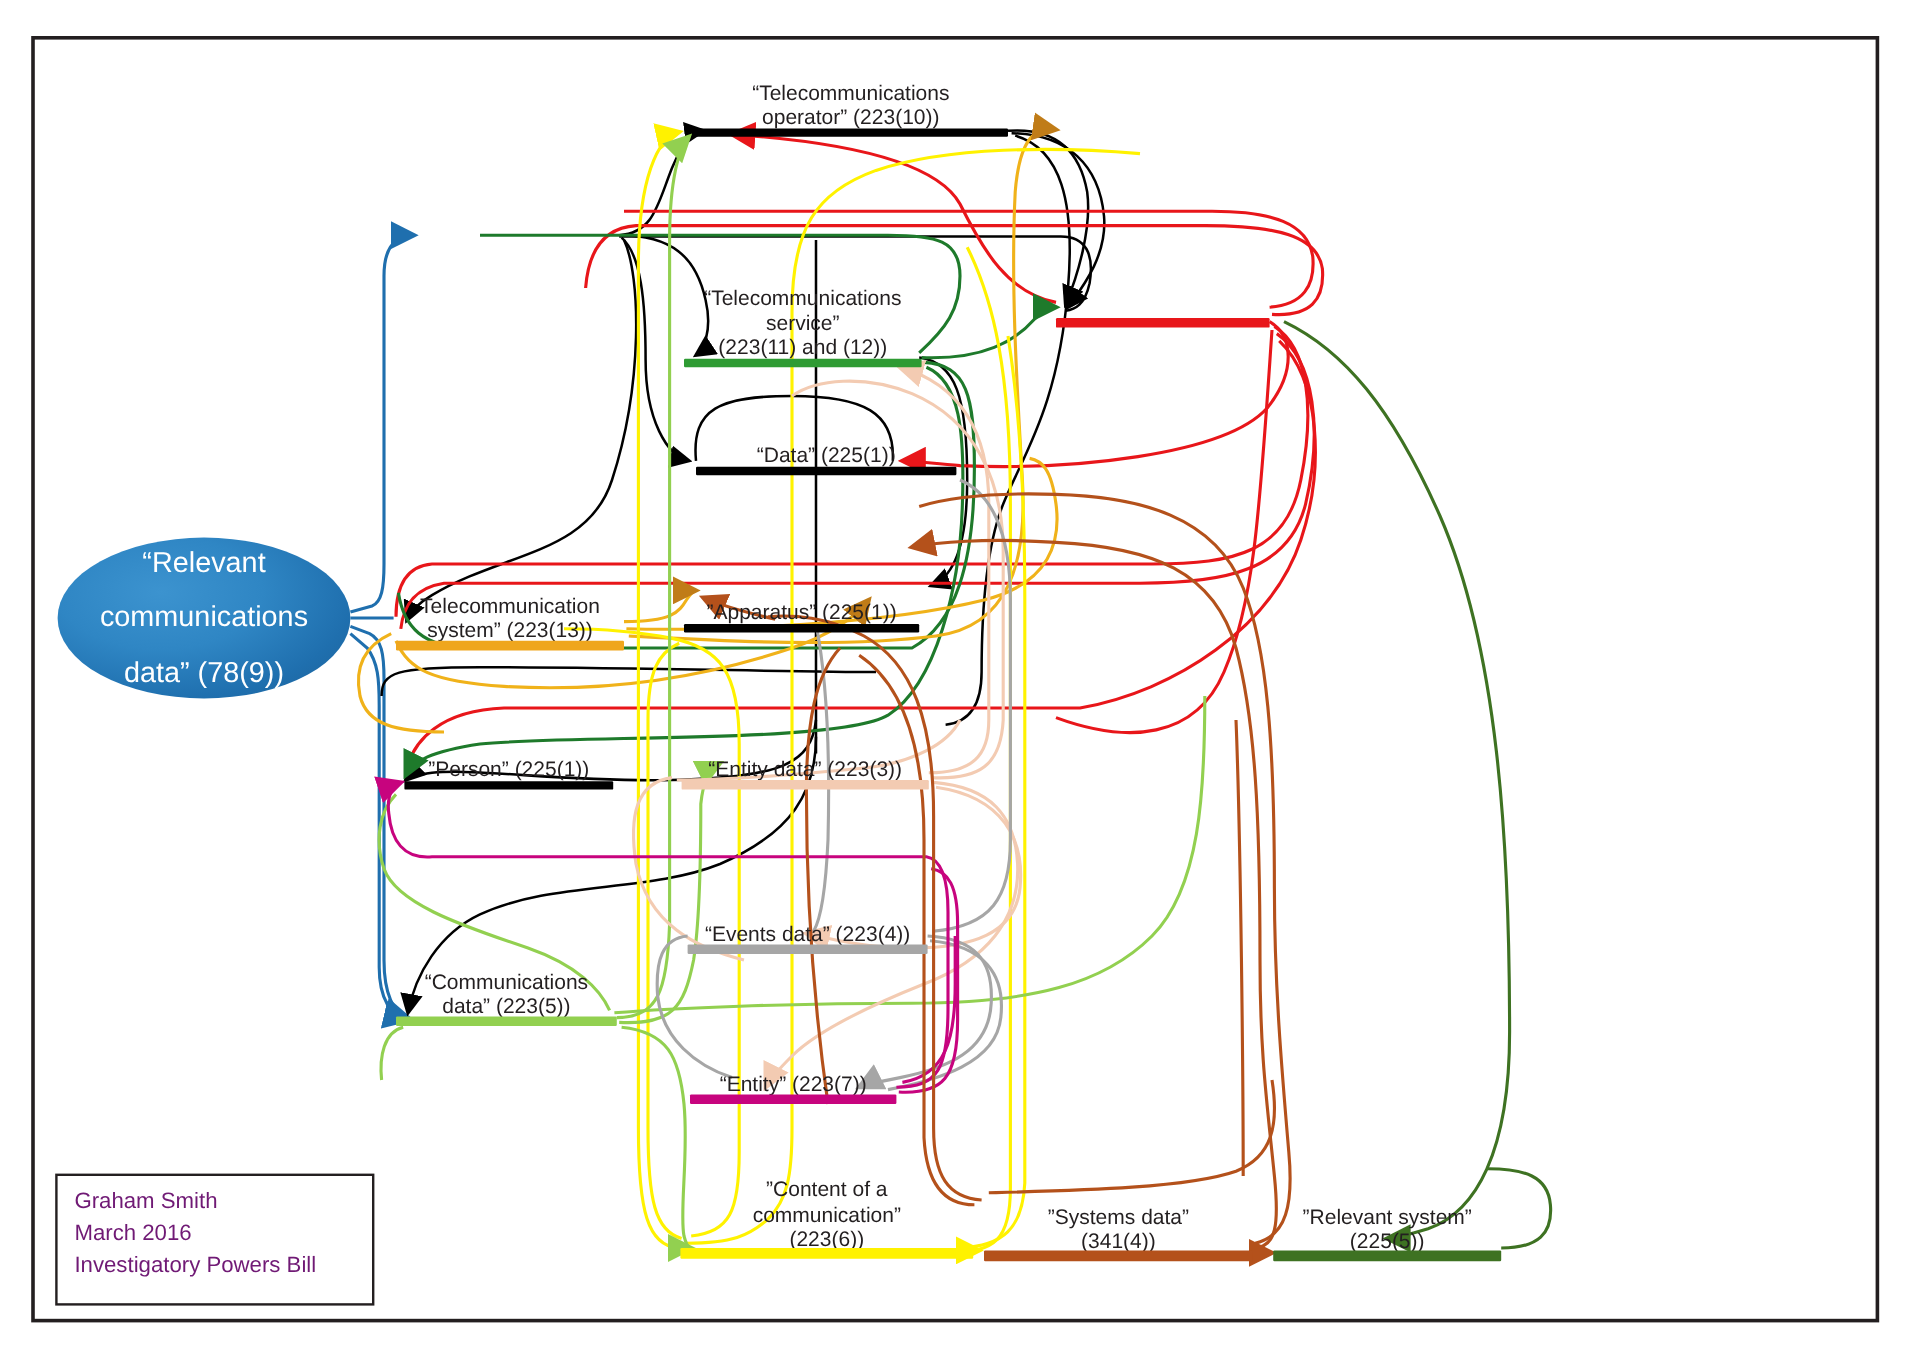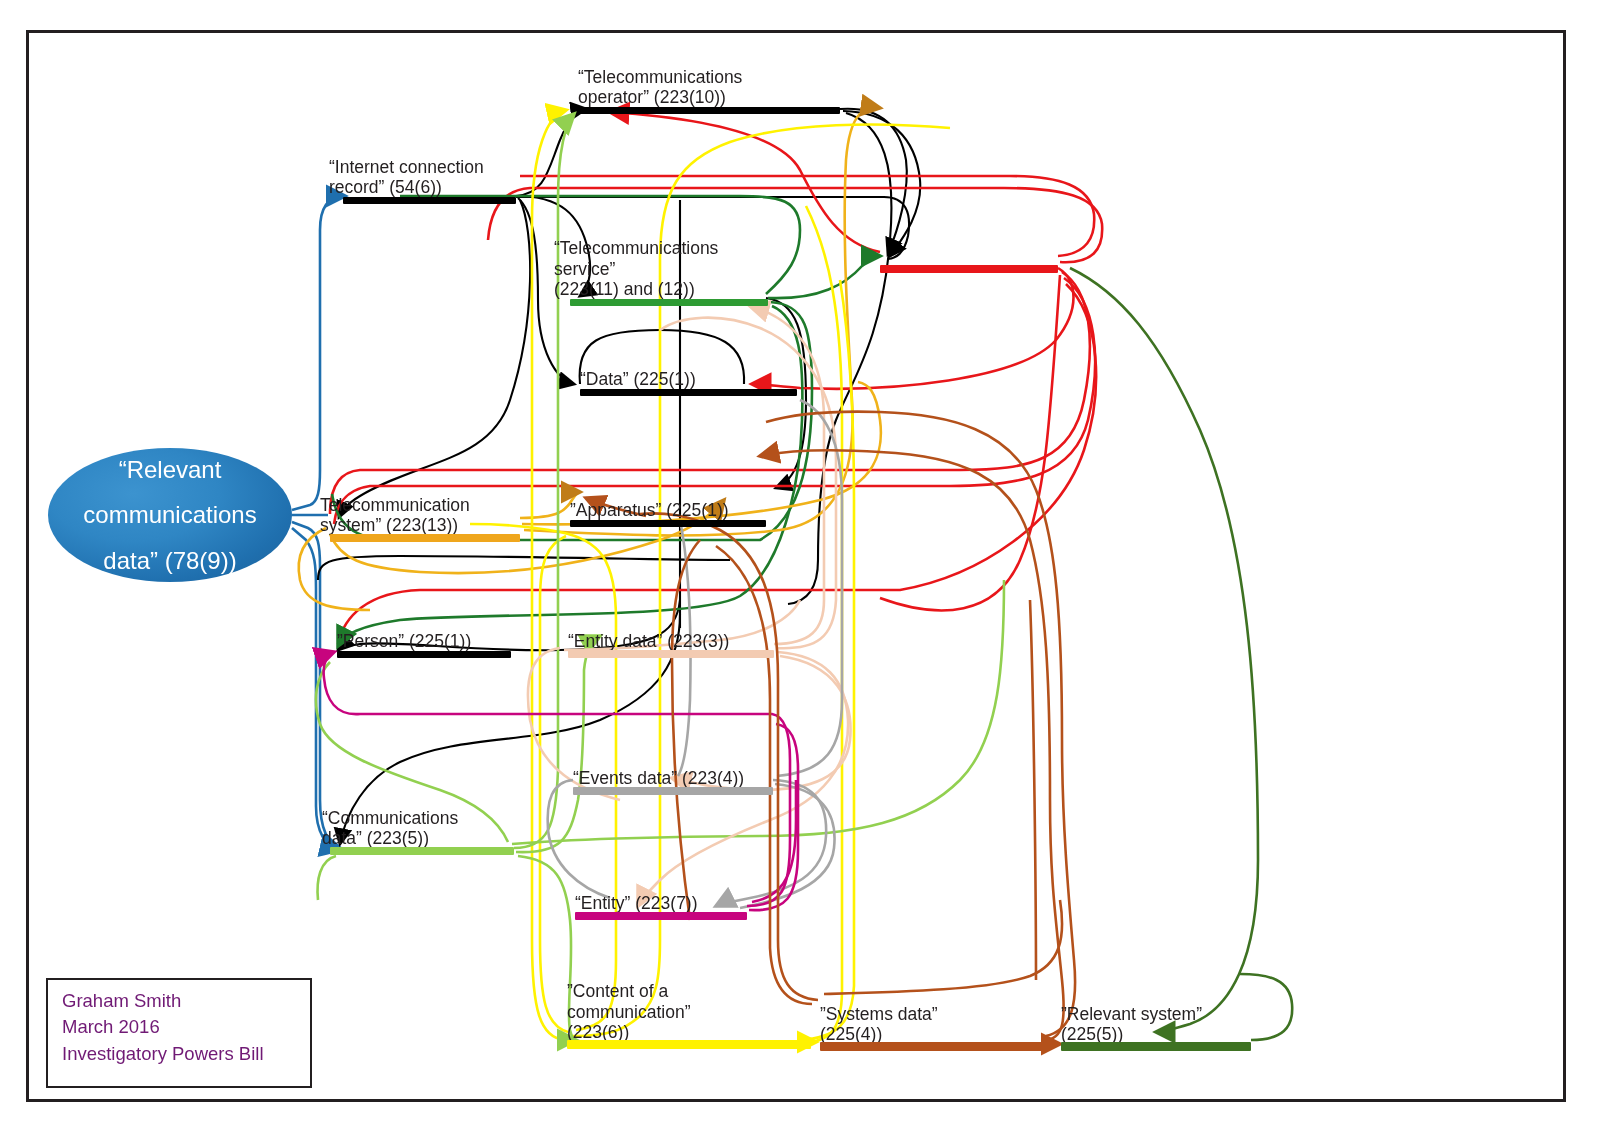--- a/index.html
+++ b/index.html
@@ -3,21 +3,21 @@
 <meta charset="utf-8">
 <style>
   html,body{margin:0;padding:0;background:#ffffff;}
   body{font-family:"Liberation Sans", sans-serif;}
   #stage{position:relative;width:1600px;height:1132px;background:#fff;overflow:hidden;}
   #border{position:absolute;left:26px;top:30px;width:1540px;height:1072px;border:3px solid #231f20;box-sizing:border-box;}
   svg#wires{position:absolute;left:0;top:0;width:1600px;height:1132px;}
   .node{position:absolute;}
   .node .lbl{
     position:absolute;left:0;bottom:6px;width:100%;
-    text-align:left;color:#231f20;font-size:17.5px;line-height:1.18;
+    text-align:center;color:#231f20;font-size:17.5px;line-height:1.18;
     white-space:pre-line;
   }
   .node .bar{position:absolute;left:0;bottom:0;height:7px;width:100%;border-radius:1px;}
   .ellipse{
     position:absolute;border-radius:50%;
     background:radial-gradient(ellipse at 35% 34%, #3c93cf 0%, #2f86c4 38%, #1f6fae 72%, #1c5f96 100%);
     display:flex;align-items:center;justify-content:center;
   }
   .ellipse .etxt{
     color:#ffffff;font-size:24px;text-align:center;line-height:1.9;white-space:pre-line;
@@ -210,25 +210,20 @@
     <div class="etxt">“Relevant communications
 data” (78(9))</div>
   </div>
 
   <div class="node" style="left:578px;top:52px;width:262px;height:62px;">
     <div class="lbl">“Telecommunications
 operator” (223(10))</div>
     <div class="bar" style="background:#000000;"></div>
   </div>
 
-  <div class="node" style="left:343px;top:142px;width:173px;height:62px;">
-    <div class="lbl" style="width:200px;left:-14px;">“Internet connection
-record” (54(6))</div>
-    <div class="bar" style="background:#000000;"></div>
-  </div>
 
   <div class="node" style="left:570px;top:224px;width:198px;height:82px;">
     <div class="lbl" style="width:230px;left:-16px;">“Telecommunications
 service”
 (223(11) and (12))</div>
     <div class="bar" style="background:#2e9b33;"></div>
   </div>
 
   <div class="node" style="left:880px;top:211px;width:178px;height:62px;">
     <div class="bar" style="background:#e8161a;height:8px;"></div>
@@ -278,21 +273,21 @@
 
   <div class="node" style="left:567px;top:967px;width:244px;height:82px;">
     <div class="lbl">”Content of a
 communication”
 (223(6))</div>
     <div class="bar" style="background:#fff200;height:9px;"></div>
   </div>
 
   <div class="node" style="left:820px;top:989px;width:224px;height:62px;">
     <div class="lbl">”Systems data”
-(225(4))</div>
+(341(4))</div>
     <div class="bar" style="background:#b4511b;height:9px;"></div>
   </div>
 
   <div class="node" style="left:1061px;top:989px;width:190px;height:62px;">
     <div class="lbl">”Relevant system”
 (225(5))</div>
     <div class="bar" style="background:#3e7222;height:9px;"></div>
   </div>
 
   <div id="credit">

